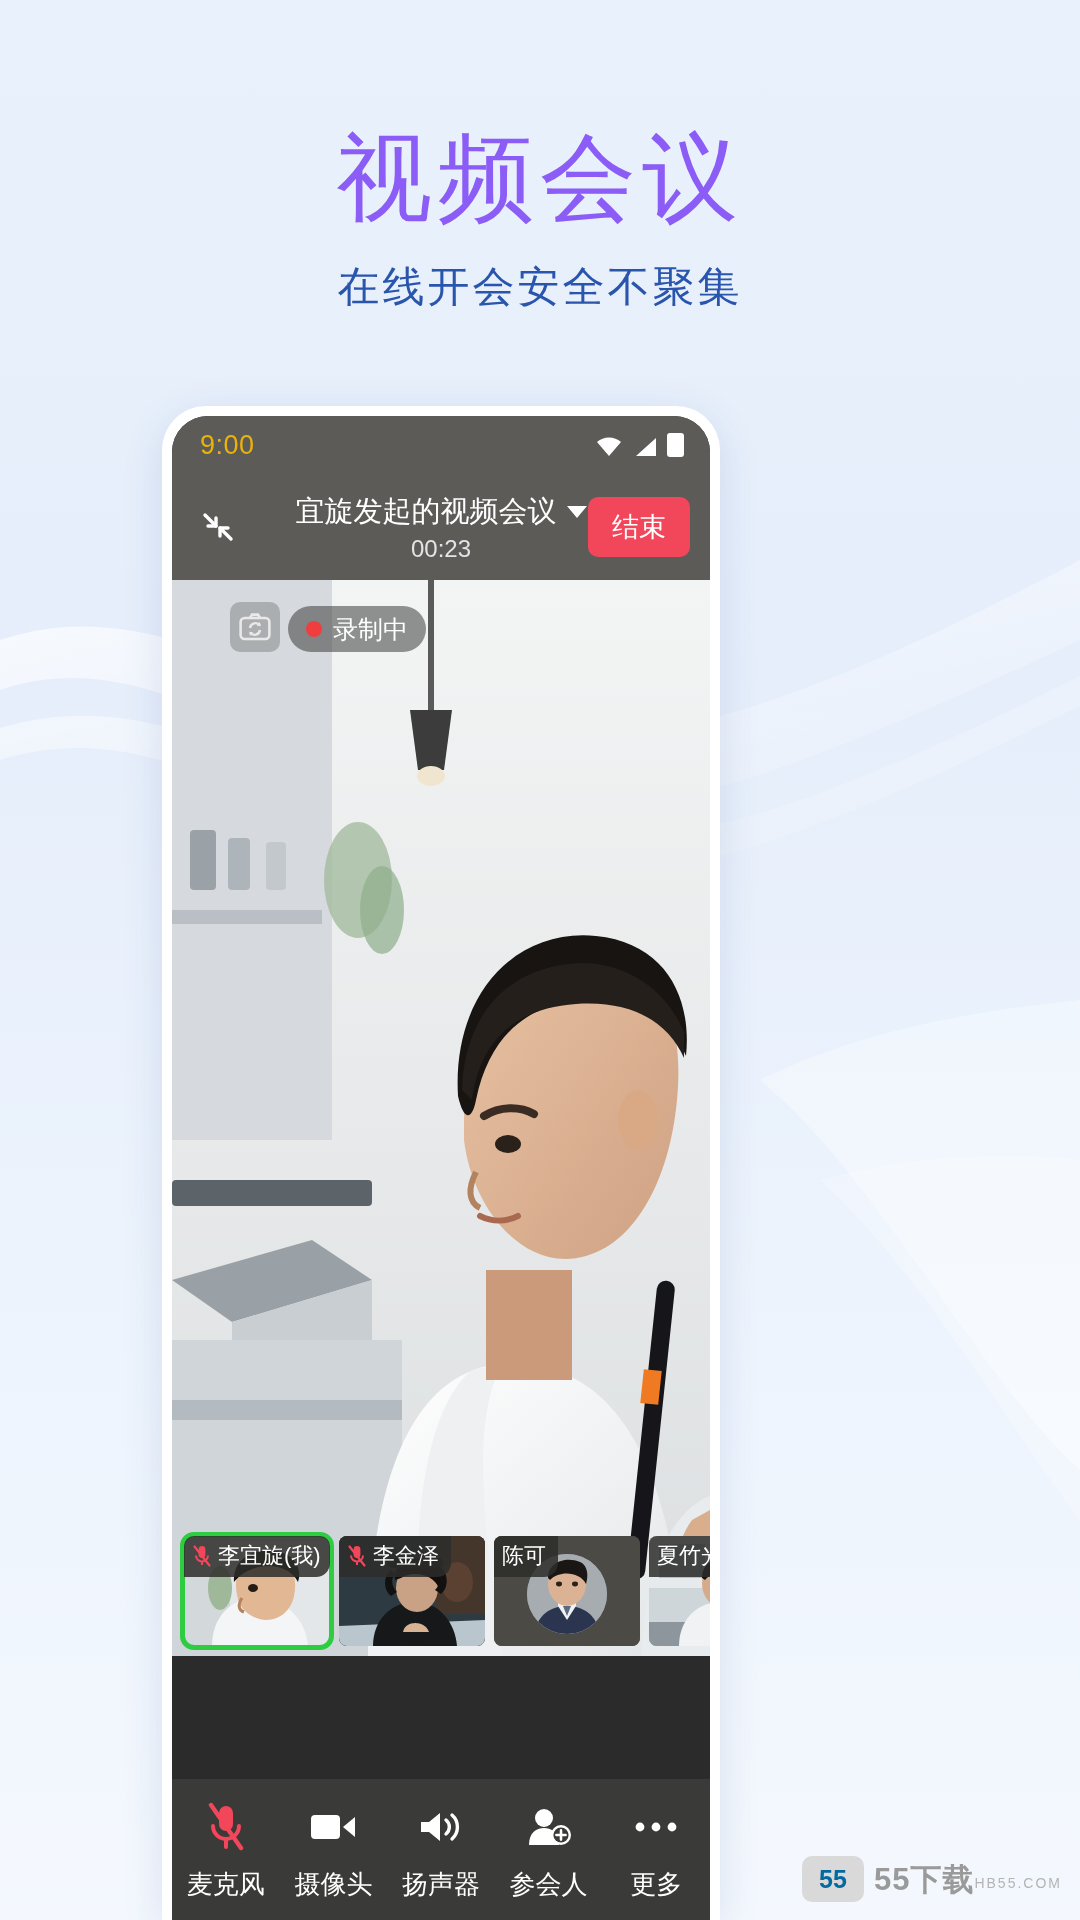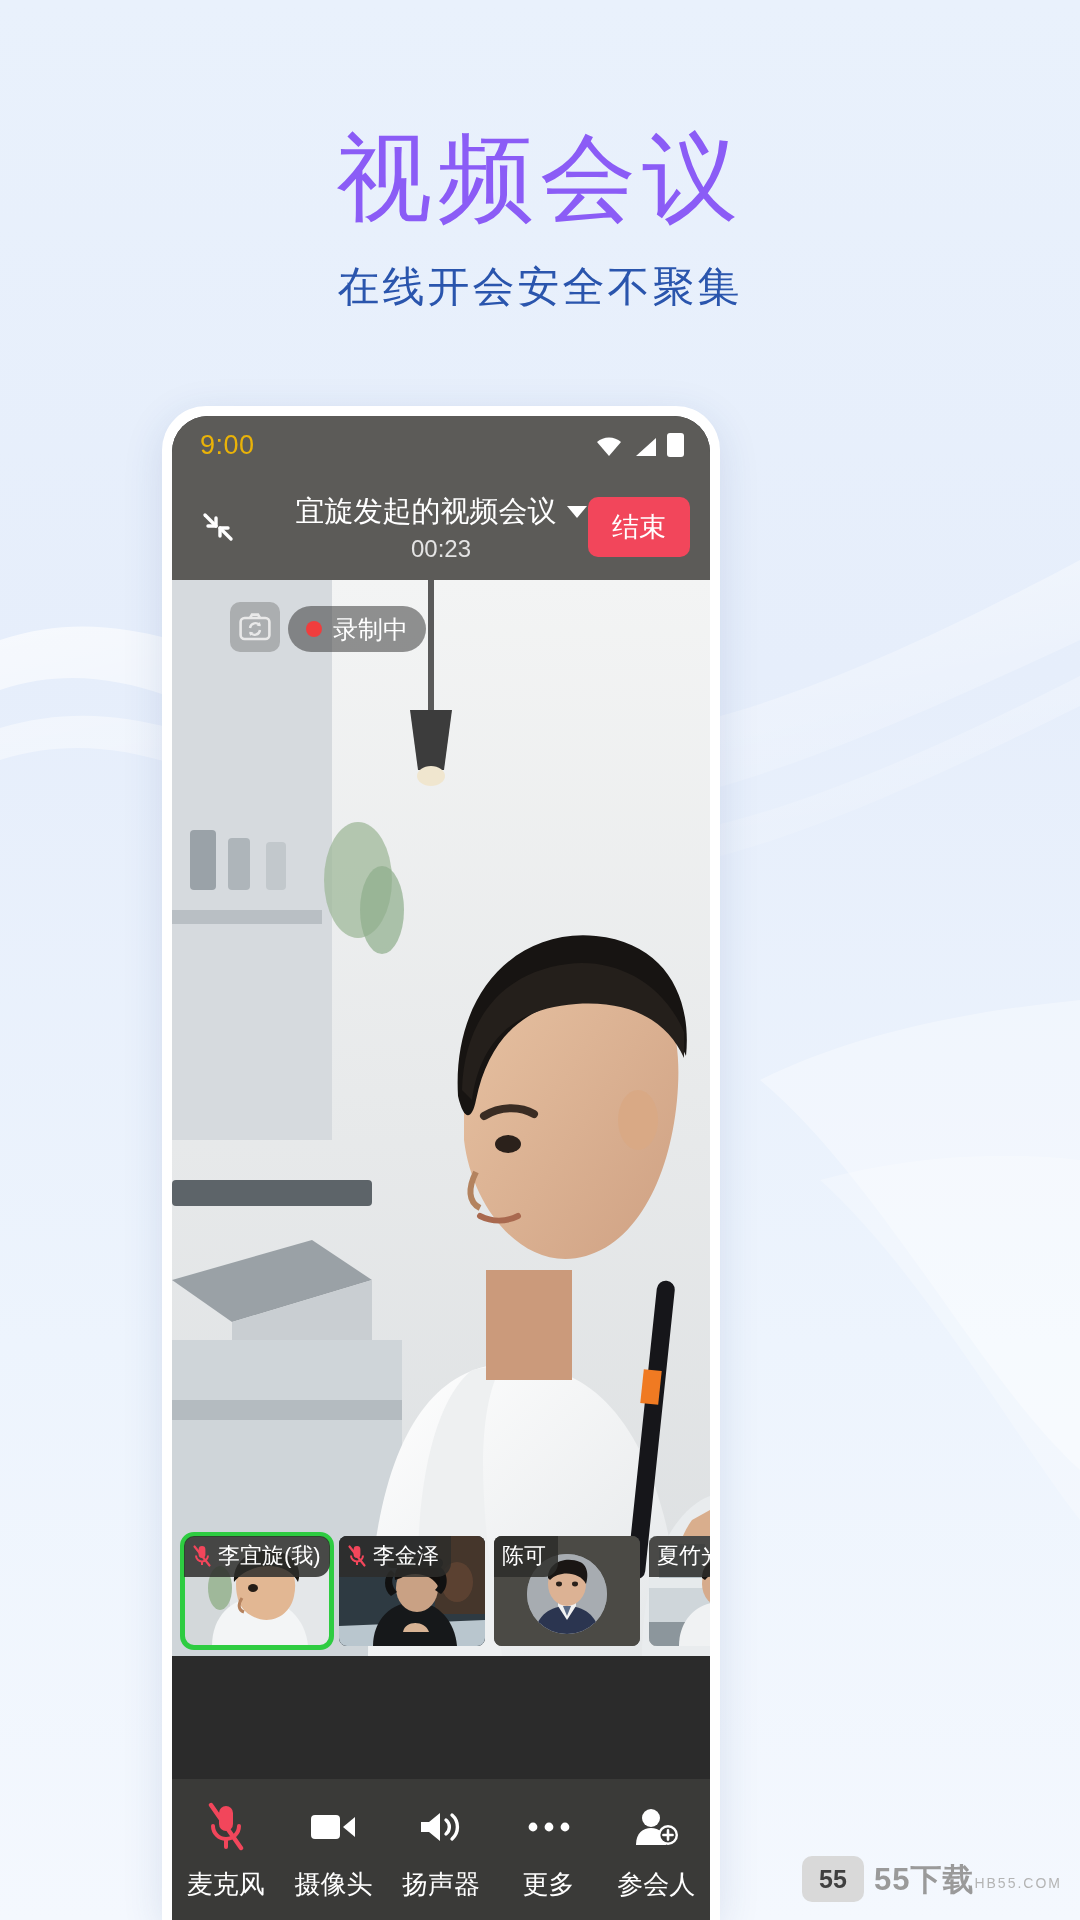--- a/index.html
+++ b/index.html
@@ -187,21 +187,21 @@
   .tool.muted .tool-label { color:#fff; }
 
   
   .watermark {
     position:absolute; right:18px; bottom:18px;
     display:flex; align-items:center; gap:10px;
     z-index:40;
   }
   .wm-badge {
     width:62px;height:46px;border-radius:10px;
-    background:#d9d9d9;color:#404040;
+    background:#d9d9d9;color:#0369a1;
     font-size:25px;font-weight:bold;
     display:flex;align-items:center;justify-content:center;
   }
   .wm-text { display:flex; flex-direction:row; line-height:1; }
   .wm-main { font-size:31px; font-weight:bold; color:#9a9a9a; letter-spacing:1px; }
   .wm-sub  { font-size:14px; color:#b4b4b4; letter-spacing:2px; margin-top:12px; }
 </style>
 </head>
 <body>
 
@@ -472,40 +472,40 @@
             <path d="M4 13 L12 13 L23 4 L23 32 L12 23 L4 23 Z" fill="#fff"></path>
             <path d="M29 11 A9 9 0 0 1 29 25" stroke="#fff" stroke-width="3.4" fill="none" stroke-linecap="round"></path>
             <path d="M35 6 A16 16 0 0 1 35 30" stroke="#fff" stroke-width="3.4" fill="none" stroke-linecap="round"></path>
           </svg>
         </span>
         <span class="tool-label">扬声器</span>
       </div>
 
       <div class="tool">
         <span class="tool-ico">
-          <svg width="44" height="14" viewBox="0 0 44 14">
-            <circle cx="6" cy="7" r="4.4" fill="#fff"></circle>
-            <circle cx="22" cy="7" r="4.4" fill="#fff"></circle>
-            <circle cx="38" cy="7" r="4.4" fill="#fff"></circle>
-          </svg>
-        </span>
-        <span class="tool-label">更多</span>
-      </div>
-
-      <div class="tool">
-        <span class="tool-ico">
           <svg width="46" height="40" viewBox="0 0 46 40">
             <circle cx="18" cy="11" r="9" fill="#fff"></circle>
             <path d="M3 38 C3 26 10 21 18 21 C26 21 33 26 33 38 Z" fill="#fff"></path>
             <circle cx="35" cy="28" r="10" fill="#fff"></circle>
             <circle cx="35" cy="28" r="7.6" fill="#3a3a38"></circle>
             <path d="M35 23.4 L35 32.6 M30.4 28 L39.6 28" stroke="#fff" stroke-width="2.6" stroke-linecap="round"></path>
           </svg>
         </span>
         <span class="tool-label">参会人</span>
+      </div>
+
+      <div class="tool">
+        <span class="tool-ico">
+          <svg width="44" height="14" viewBox="0 0 44 14">
+            <circle cx="6" cy="7" r="4.4" fill="#fff"></circle>
+            <circle cx="22" cy="7" r="4.4" fill="#fff"></circle>
+            <circle cx="38" cy="7" r="4.4" fill="#fff"></circle>
+          </svg>
+        </span>
+        <span class="tool-label">更多</span>
       </div>
     </div>
 
   </div>
 </div>
 
 <div class="watermark">
   <div class="wm-badge">55</div>
   <div class="wm-text">
     <span class="wm-main">55下载</span>

